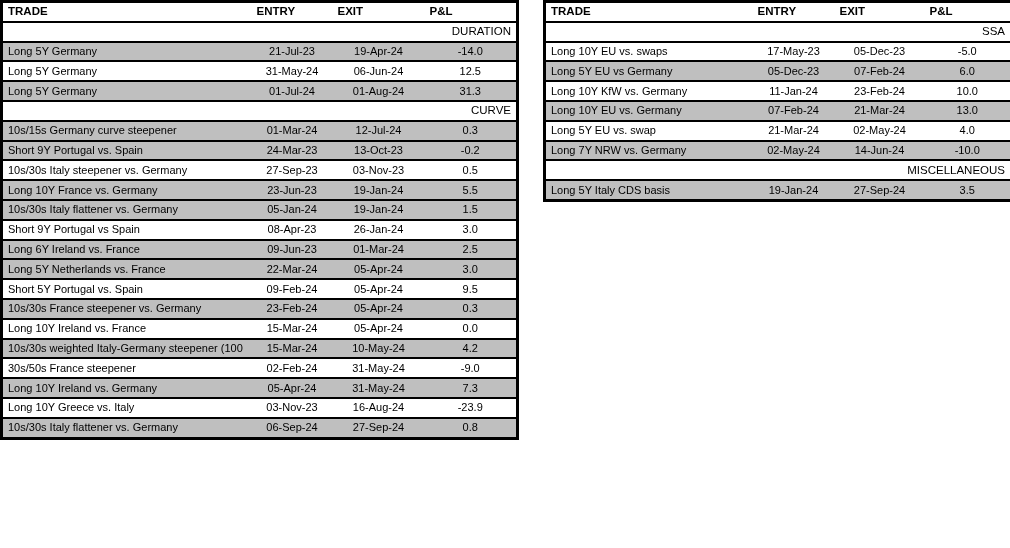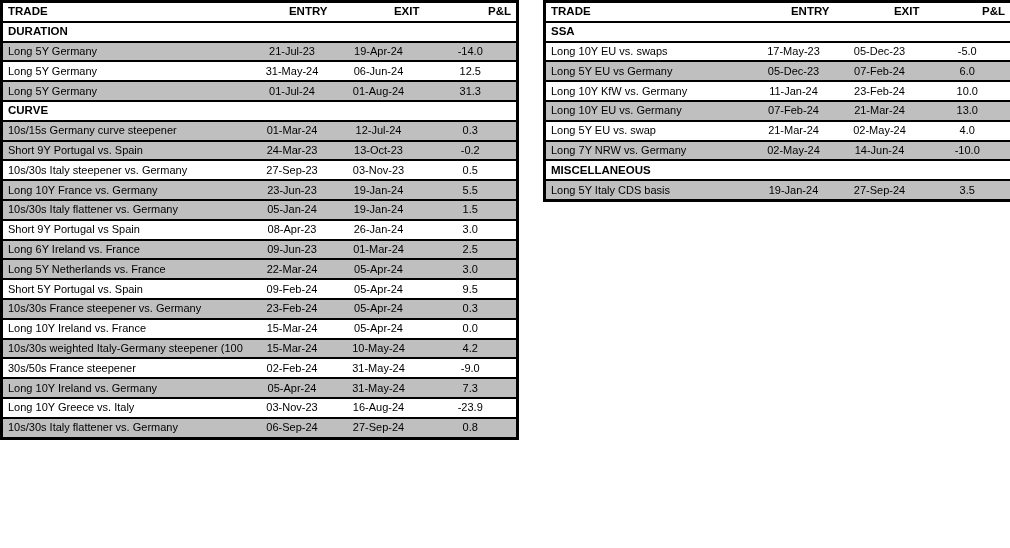--- a/index.html
+++ b/index.html
@@ -33,27 +33,27 @@
     font-size: 11px;
     line-height: 1;
     white-space: nowrap;
     overflow: hidden;
     background: #FFFFFF;
     vertical-align: middle;
   }
   .trades th {
     font-size: 11.5px;
     font-weight: bold;
-    text-align: right;
+    text-align: left;
   }
   .trades th.th-trade { text-align: left; }
   .trades td.section-cell {
-    font-weight: bold;
+    font-weight: normal;
     font-size: 11.5px;
-    text-align: left;
+    text-align: right;
   }
   .trades td.c-trade  { text-align: left; }
   .trades td.c-center { text-align: center; }
   .trades tr.shaded td { background: var(--shaded, #BFBFBF); }
 </style>
 </head>
 <body>
 
 <div class="canvas">
 

